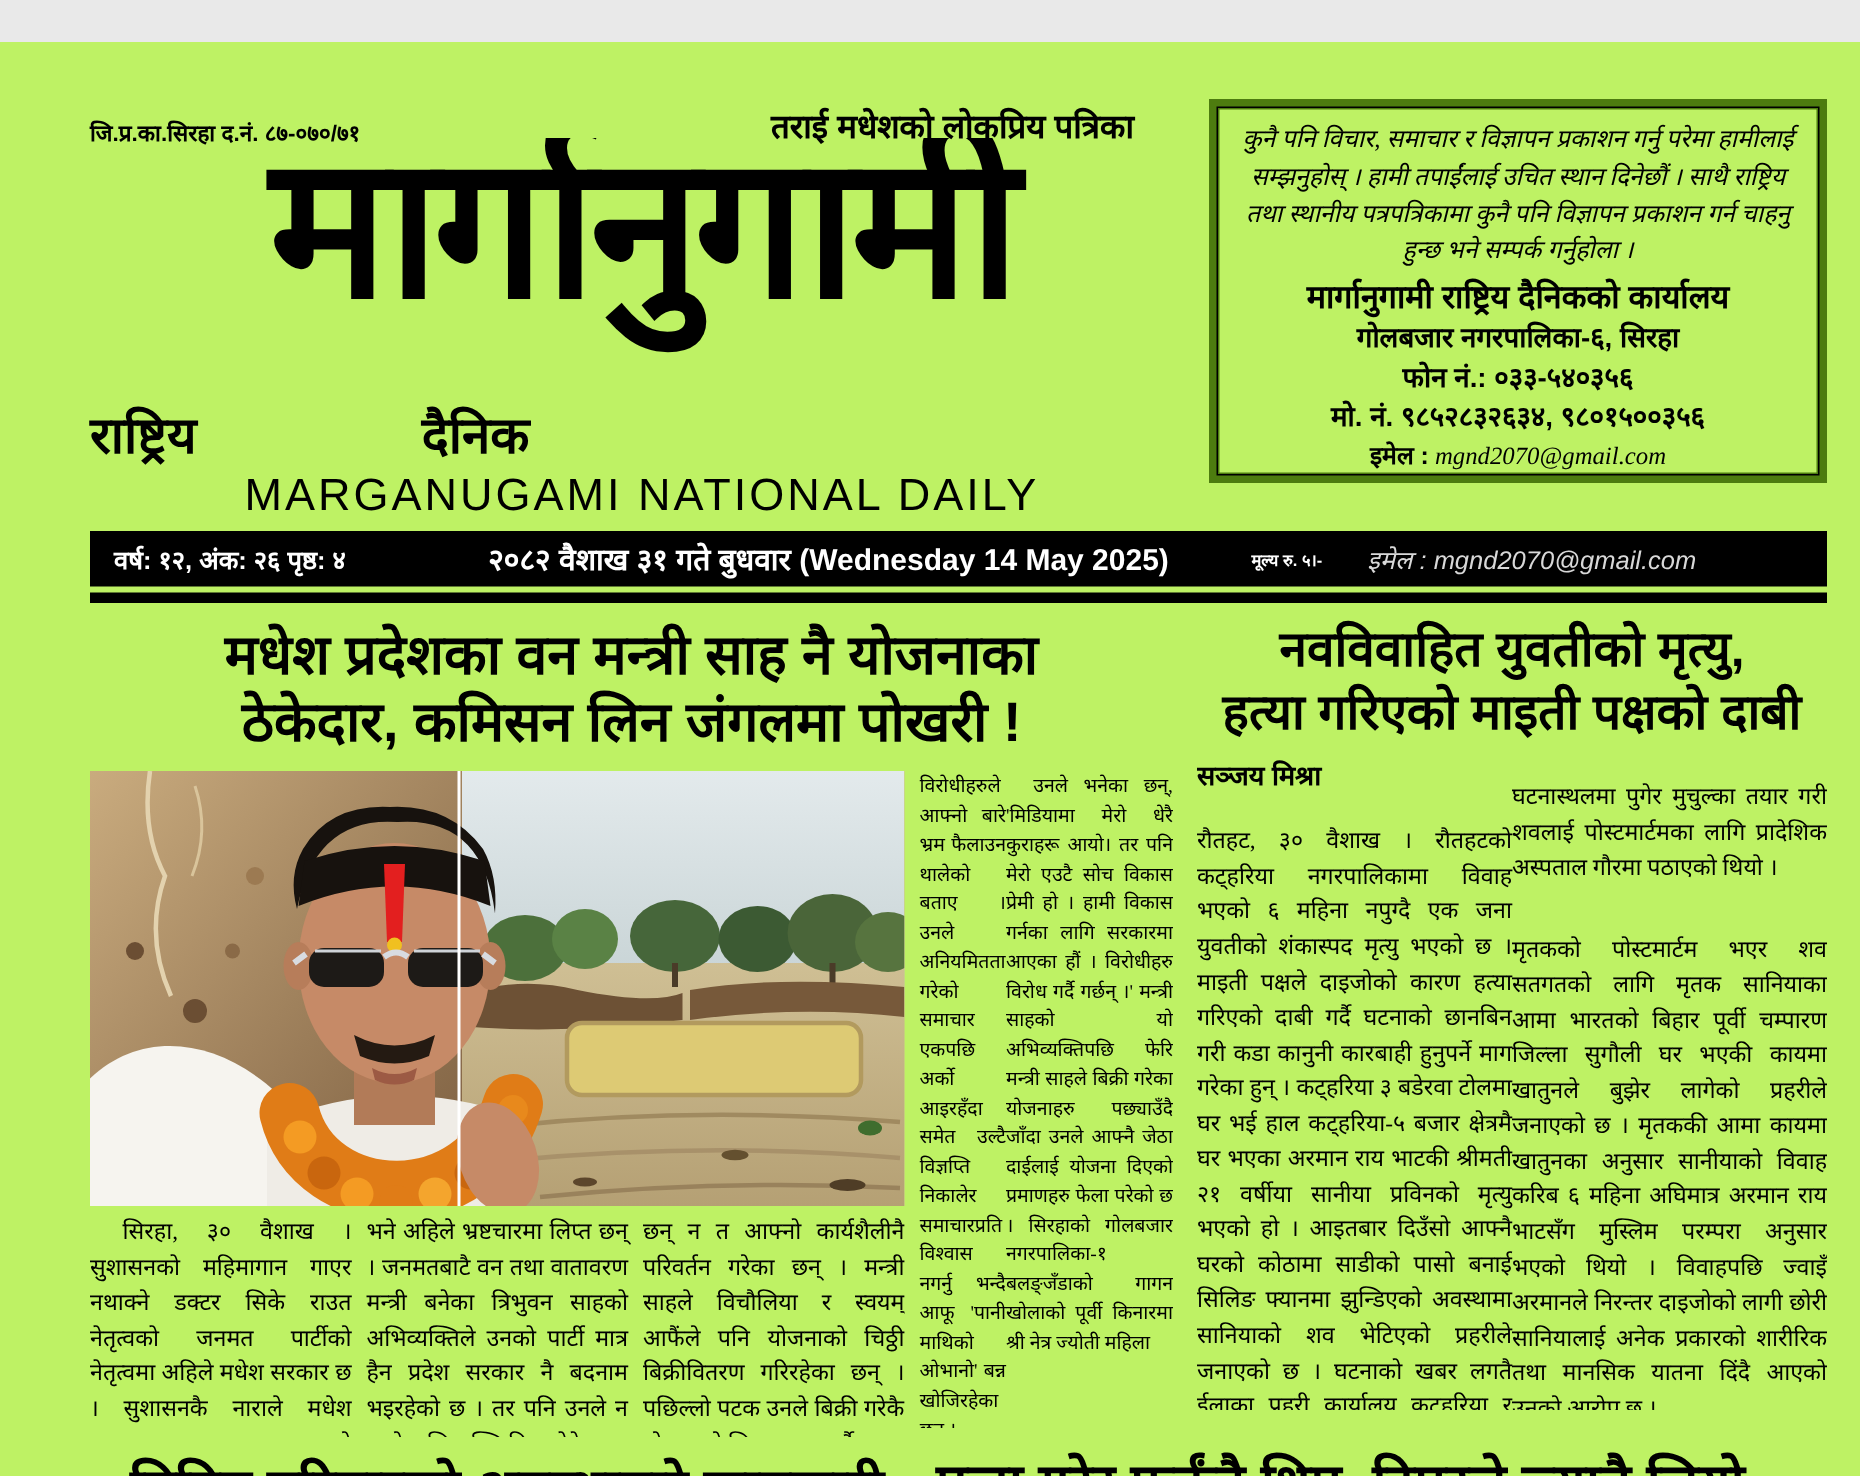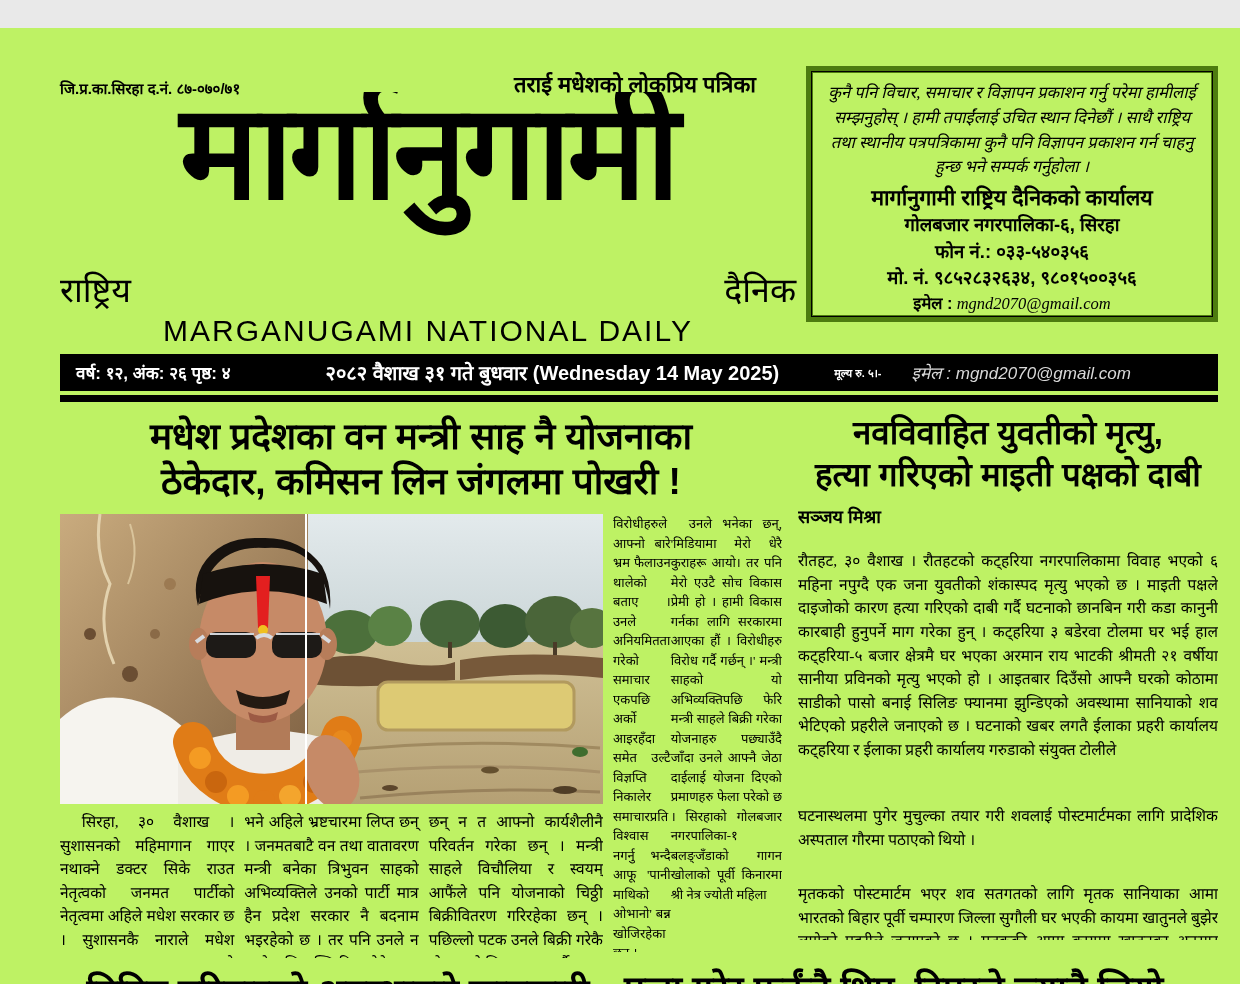--- a/index.html
+++ b/index.html
@@ -20,22 +20,22 @@
   .masthead{width:736px;flex:none;position:relative;}
   .mast-topline{display:flex;align-items:flex-start;}
   .reg-no{font-family:"Liberation Sans",sans-serif;font-weight:bold;font-size:15px;margin-top:12px;white-space:nowrap;}
   .tagline{font-family:"Liberation Sans",sans-serif;font-weight:bold;font-size:22px;margin:2px 40px 0 auto;white-space:nowrap;}
   .m-title{
     font-family:"DejaVu Sans","Liberation Sans",sans-serif;
     font-weight:bold;font-size:132px;line-height:.92;
     letter-spacing:-4px;text-align:center;white-space:nowrap;
     margin-top:-6px;height:178px;overflow:hidden;
   }
-  .m-subrow{display:flex;justify-content:space-between;gap:150px;font-family:"Liberation Sans",sans-serif;
-    font-weight:normal;font-size:34px;margin-top:-4px;}
+  .m-subrow{display:flex;justify-content:flex-start;gap:150px;font-family:"Liberation Sans",sans-serif;
+    font-weight:bold;font-size:34px;margin-top:-4px;}
   .m-eng{font-family:"Liberation Sans",sans-serif;font-weight:400;font-size:30px;letter-spacing:2px;
     text-align:center;margin-top:2px;white-space:nowrap;}
   
   .contact-box{flex:1;border:7px solid #4d7c0f;outline:1px solid #000;outline-offset:-6px;
     padding:8px 14px 6px;box-sizing:border-box;text-align:center;height:256px;}
   .notice{font-size:16.5px;line-height:1.5;margin:0 0 6px;font-style:italic;}
   .office{font-family:"Liberation Sans",sans-serif;font-weight:bold;font-size:21.5px;line-height:1.2;}
   .cb-line{font-family:"Liberation Sans",sans-serif;font-weight:bold;font-size:18.5px;line-height:1.45;}
   .cb-email{font-size:16.5px;line-height:1.4;}
   .cb-email .lab{font-family:"Liberation Sans",sans-serif;font-weight:bold;font-style:normal;}
@@ -59,21 +59,21 @@
   .lead-cols{display:flex;gap:10px;margin-top:6px;height:148px;overflow:hidden;}
   .lead-cols .col{flex:1;font-size:15.5px;line-height:1.52;text-align:justify;}
   .col p,.tallcol p{margin:0;text-indent:1.4em;}
   .tallcol{flex:1;font-size:13px;line-height:1.5;text-align:justify;height:438px;overflow:hidden;
     display:flex;flex-direction:row;}
   
   .crime-article{flex:1;}
   .crime-headline{font-family:"Liberation Sans",sans-serif;font-weight:bold;font-size:33px;line-height:1.28;
     text-align:center;margin:2px 0 8px;}
   .byline{font-family:"Liberation Sans",sans-serif;font-weight:bold;font-size:18px;margin:0 0 2px;text-indent:0 !important;}
-  .crime-cols{display:flex;gap:12px;height:436px;overflow:hidden;flex-direction:column;}
+  .crime-cols{display:flex;height:436px;overflow:hidden;}
   .crime-cols .ccol{flex:1;font-size:15.5px;line-height:1.52;text-align:justify;display:flex;flex-direction:column;}
   
   .bottom-row{display:flex;gap:8px;margin-top:10px;}
   .bottom-left-headline{width:556px;flex:none;font-family:"Liberation Sans",sans-serif;font-weight:bold;
     font-size:37px;line-height:1.33;text-align:center;}
   .bottom-right{flex:1;}
   .bottom-right-headline{font-family:"Liberation Sans",sans-serif;font-weight:bold;font-size:37px;
     line-height:1.2;white-space:nowrap;}
 </style>
 </head>

